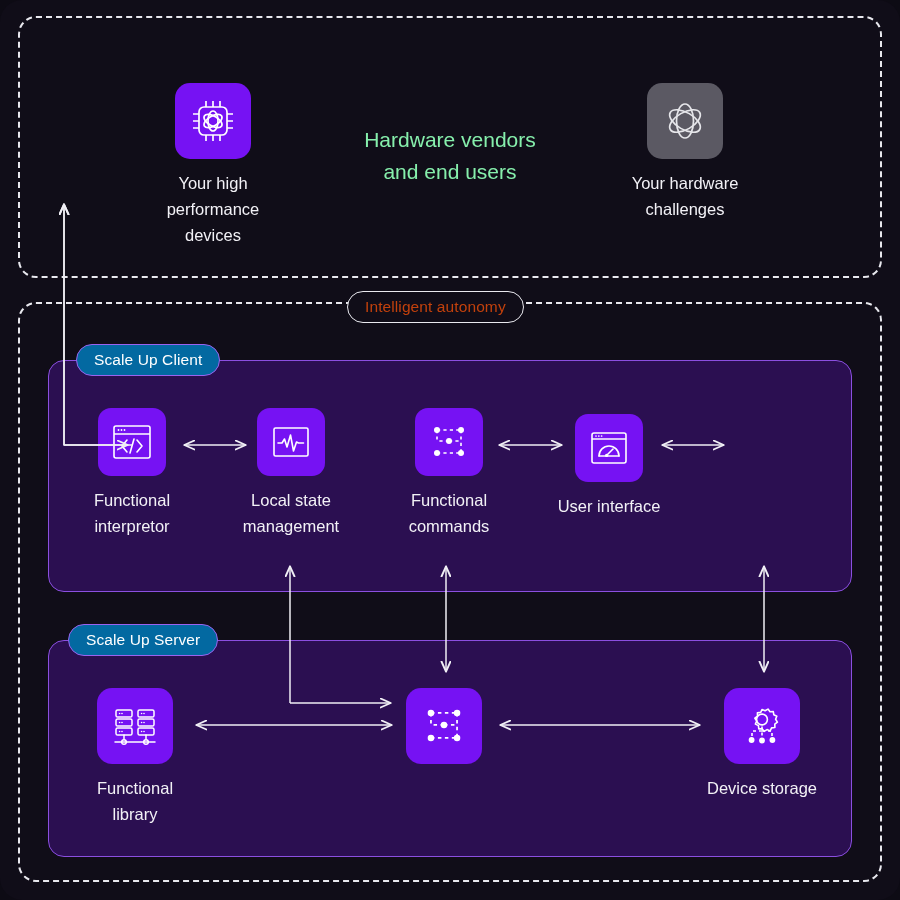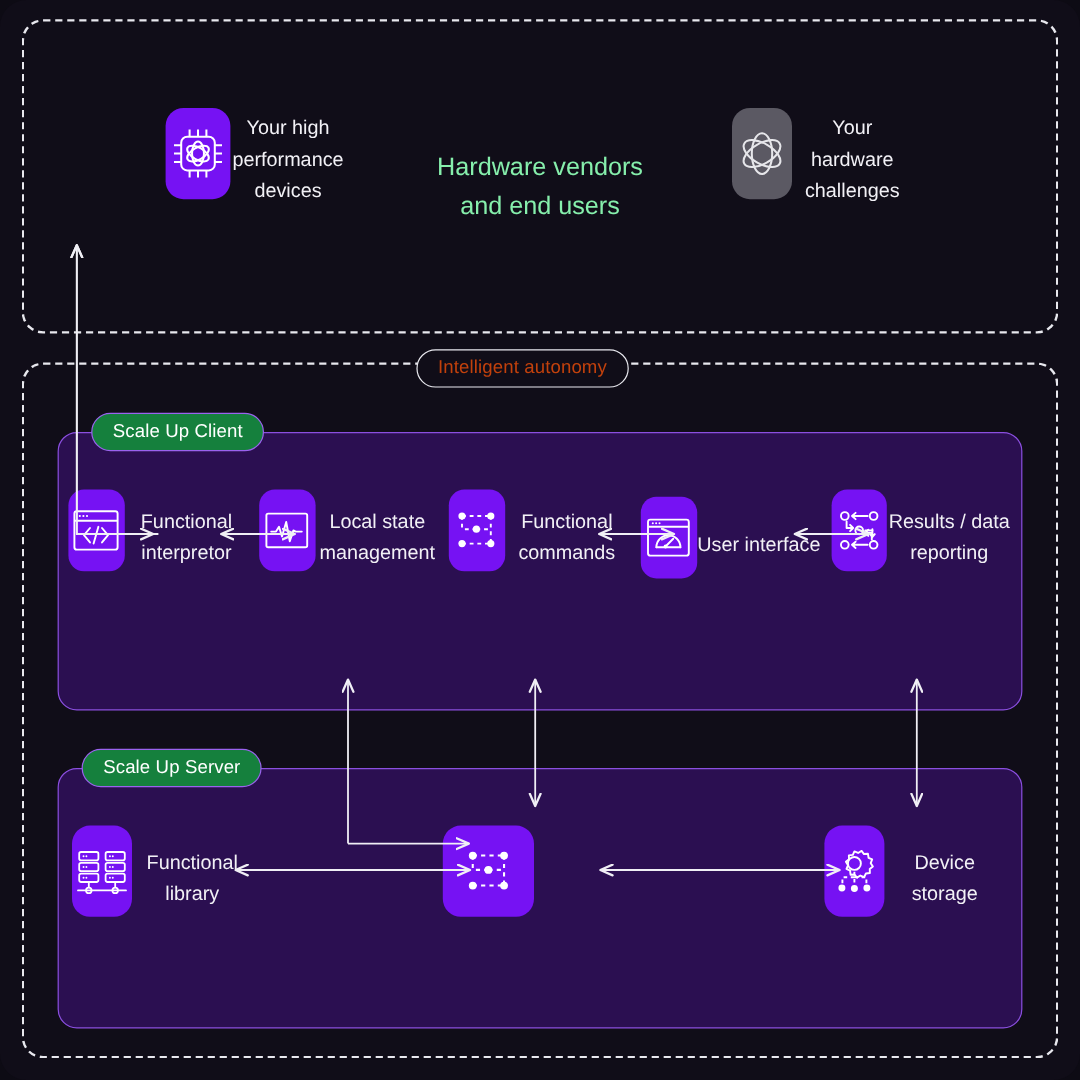--- a/index.html
+++ b/index.html
@@ -38,42 +38,42 @@
     padding: 0 17px;
     border-radius: 17px;
     background: #100d18;
     font-size: 15.5px;
     letter-spacing: .1px;
     white-space: nowrap;
     box-sizing: border-box;
     z-index: 6;
   }
   .pill.white-pill  { border: 1.6px solid #e9e9ef; color: #c2410c; }
-  .pill.purple-pill { border: 1.6px solid #9a63ee; color: #ffffff; background: #15803d; }
+  .pill.purple-pill { border: 1.6px solid #9a63ee; color: #ffffff; background: #0369a1; }
 
   #pill-autonomy { left: 347px; top: 291px; }
   #pill-client   { left: 76px;  top: 344px; }
   #pill-server   { left: 68px;  top: 624px; }
 
   
   .group-box {
     position: absolute;
     background: #2b0f51;
     border: 1.3px solid #8b4fe0;
     border-radius: 16px;
     box-sizing: border-box;
   }
   #box-client { left: 48px; top: 360px; width: 804px; height: 232px; }
   #box-server { left: 48px; top: 640px; width: 804px; height: 217px; }
 
   
   .node {
     position: absolute;
     display: flex;
-    flex-direction: row;
+    flex-direction: column;
     align-items: center;
     z-index: 4;
   }
   .tile {
     width: 68px;
     height: 68px;
     border-radius: 13px;
     display: flex;
     align-items: center;
     justify-content: center;
@@ -223,39 +223,20 @@
         <circle cx="15.6" cy="11" r=".85" fill="#fff" stroke="none"></circle>
         <path d="M13 31a10 10 0 0120 0" stroke-linecap="round"></path>
         <path d="M13 31h20" stroke-linecap="round"></path>
         <path d="M27 24l-6 6" stroke-linecap="round"></path>
         <circle cx="20.6" cy="30.4" r="1.6" fill="#fff" stroke="none"></circle>
       </svg>
     </div>
     <div class="caption">User interface</div>
   </div>
 
-  <div class="node" id="node-results">
-    <div class="tile violet">
-      <svg width="46" height="46" viewBox="0 0 46 46" fill="none" stroke="#ffffff" stroke-width="1.6" stroke-linecap="round" stroke-linejoin="round">
-        <circle cx="11" cy="11" r="3.2"></circle>
-        <circle cx="35" cy="11" r="3.2"></circle>
-        <circle cx="23" cy="23" r="3.2"></circle>
-        <circle cx="11" cy="35" r="3.2"></circle>
-        <circle cx="35" cy="35" r="3.2"></circle>
-        <path d="M30 11h-13M17 11l3-2.6M17 11l3 2.6"></path>
-        <path d="M30 35h-13M17 35l3-2.6M17 35l3 2.6"></path>
-        <path d="M12.5 15.5v5.5h5.5M18 21l-2.6-2.6M18 21l-2.6 2.6"></path>
-        <path d="M33.5 30.5V25h-5.5M28 25l2.6-2.6M28 25l2.6 2.6" transform="translate(0,0)"></path>
-        <path d="M34 22v6.5M34 28.5l-2 -2.4M34 28.5l2 -2.4"></path>
-        <path d="M28 23h6"></path>
-      </svg>
-    </div>
-    <div class="caption wide">Results / data
-reporting</div>
-  </div>
 
   <div class="node" id="node-funclib">
     <div class="tile violet large">
       <svg width="50" height="50" viewBox="0 0 50 50" fill="none" stroke="#ffffff" stroke-width="1.5">
         <rect x="6" y="9" width="16" height="7" rx="1.6"></rect>
         <rect x="6" y="18" width="16" height="7" rx="1.6"></rect>
         <rect x="6" y="27" width="16" height="7" rx="1.6"></rect>
         <rect x="28" y="9" width="16" height="7" rx="1.6"></rect>
         <rect x="28" y="18" width="16" height="7" rx="1.6"></rect>
         <rect x="28" y="27" width="16" height="7" rx="1.6"></rect>

